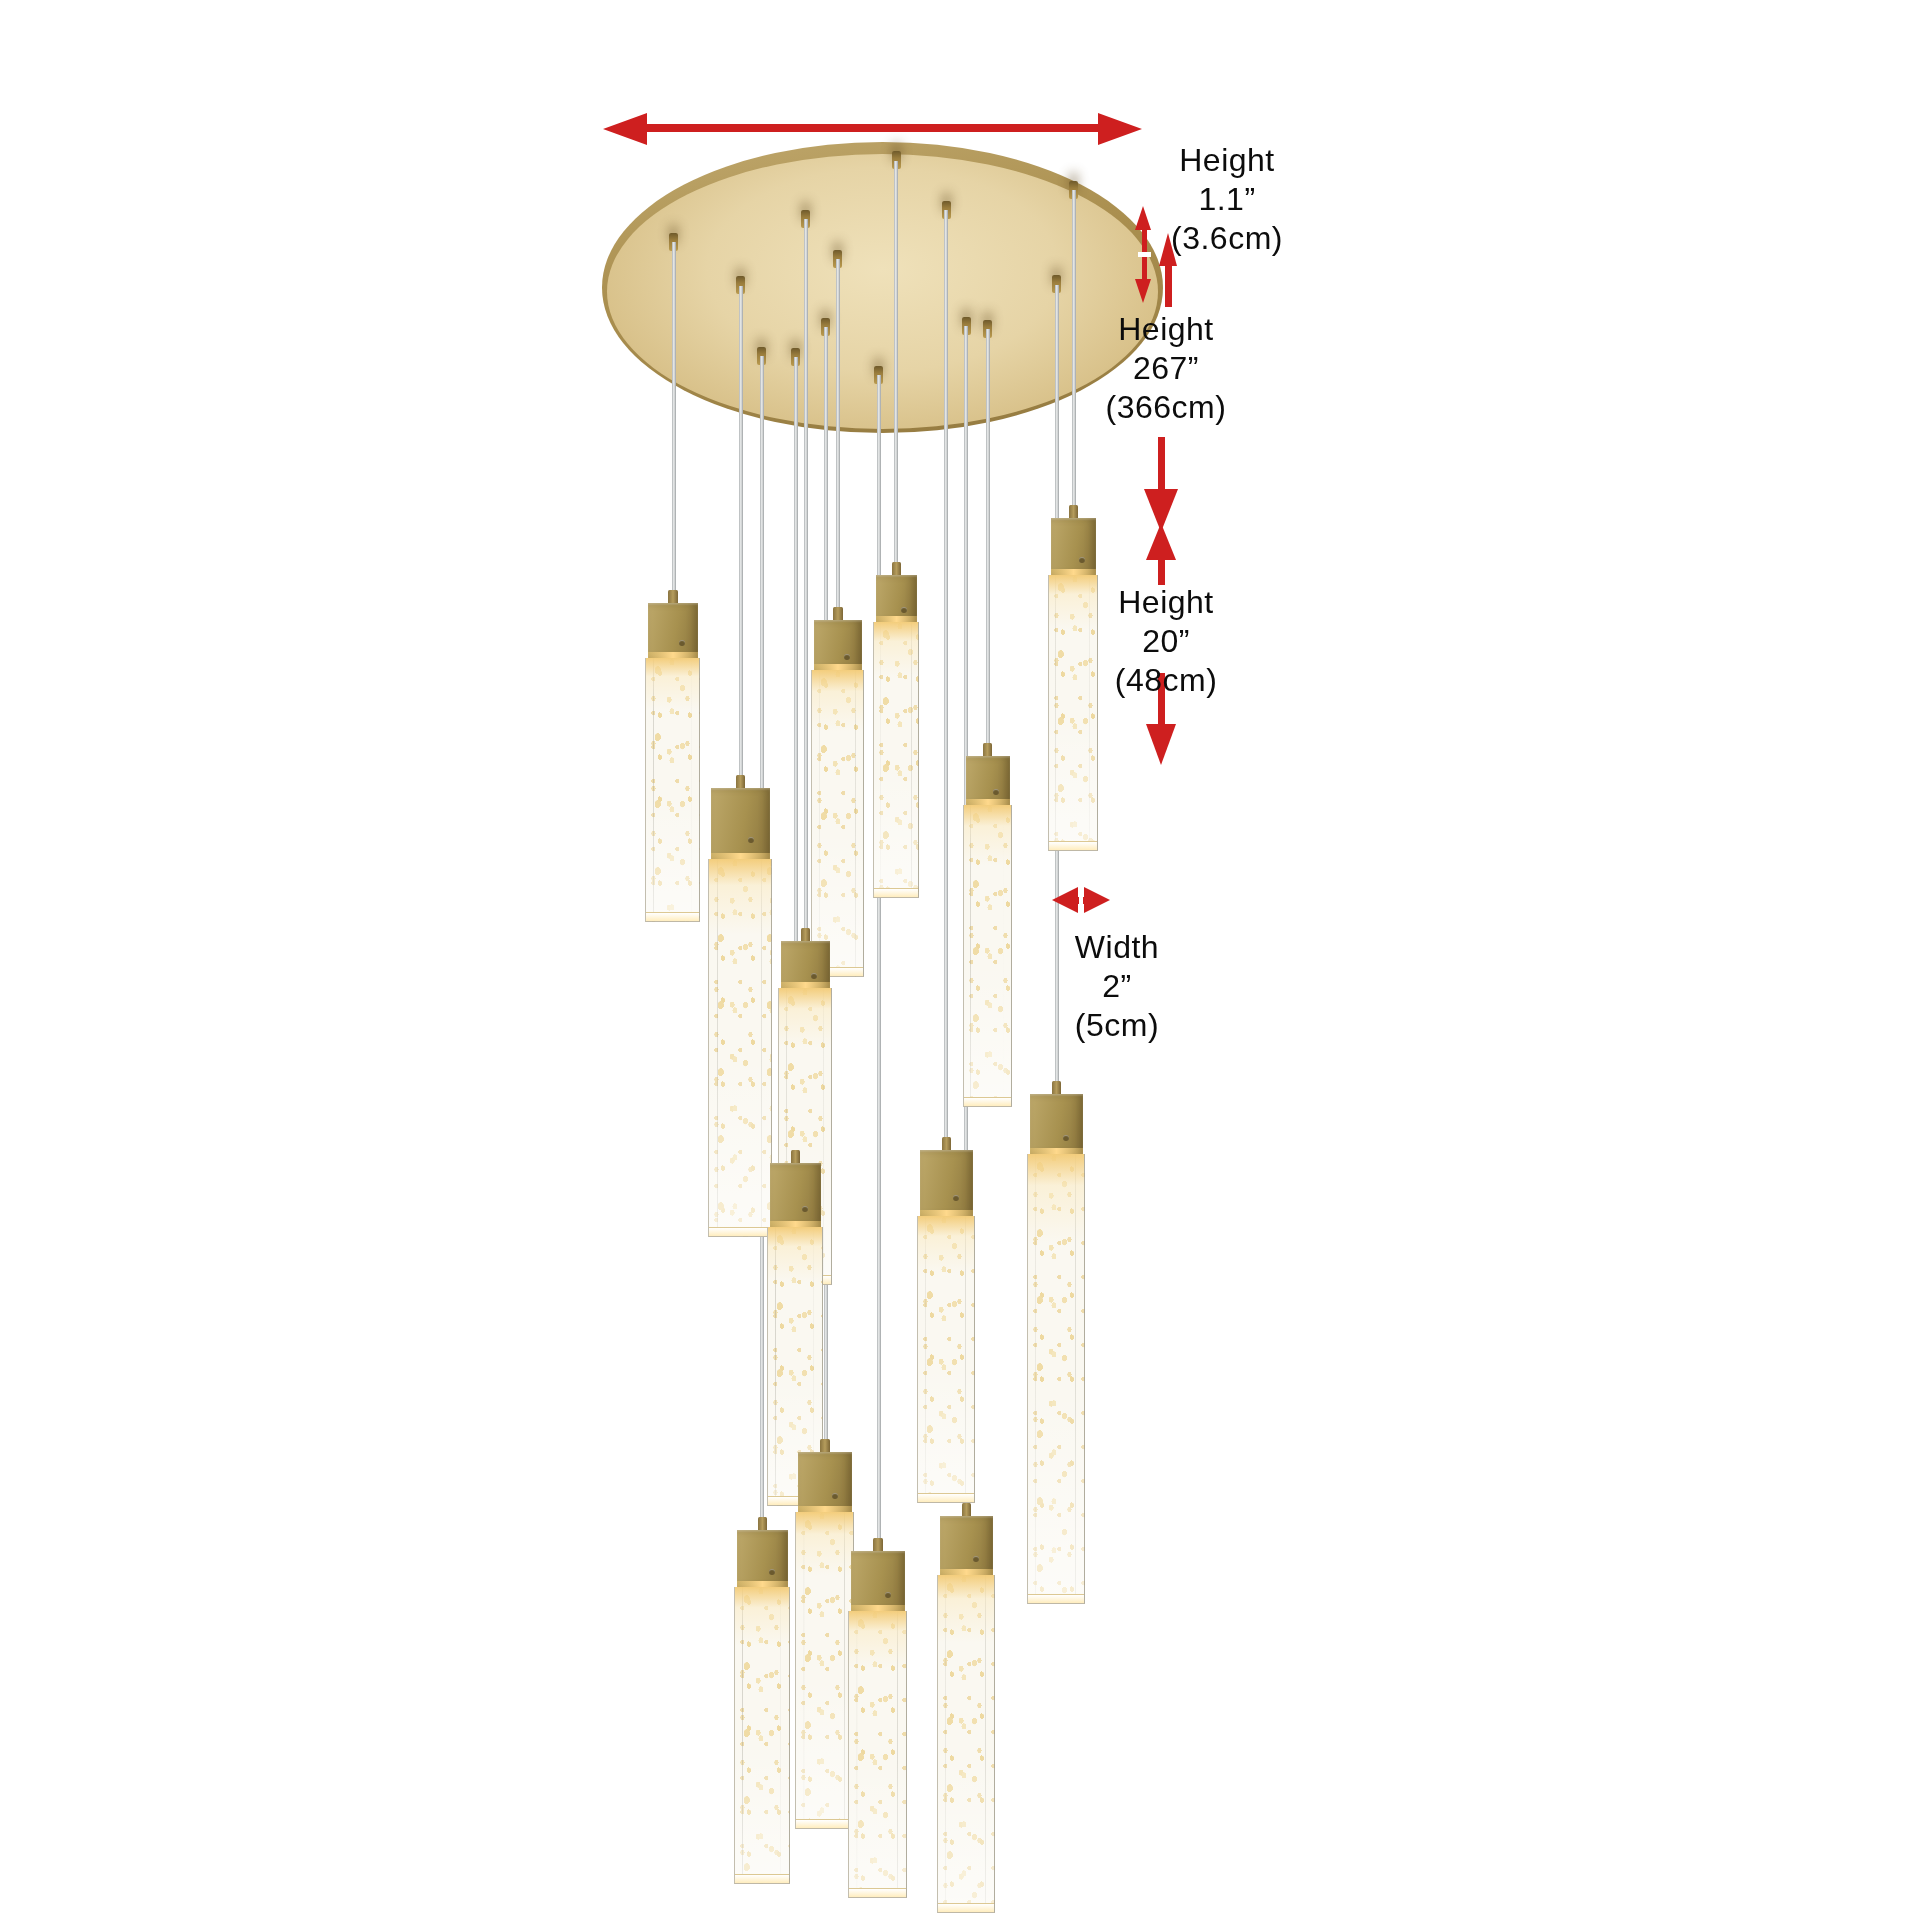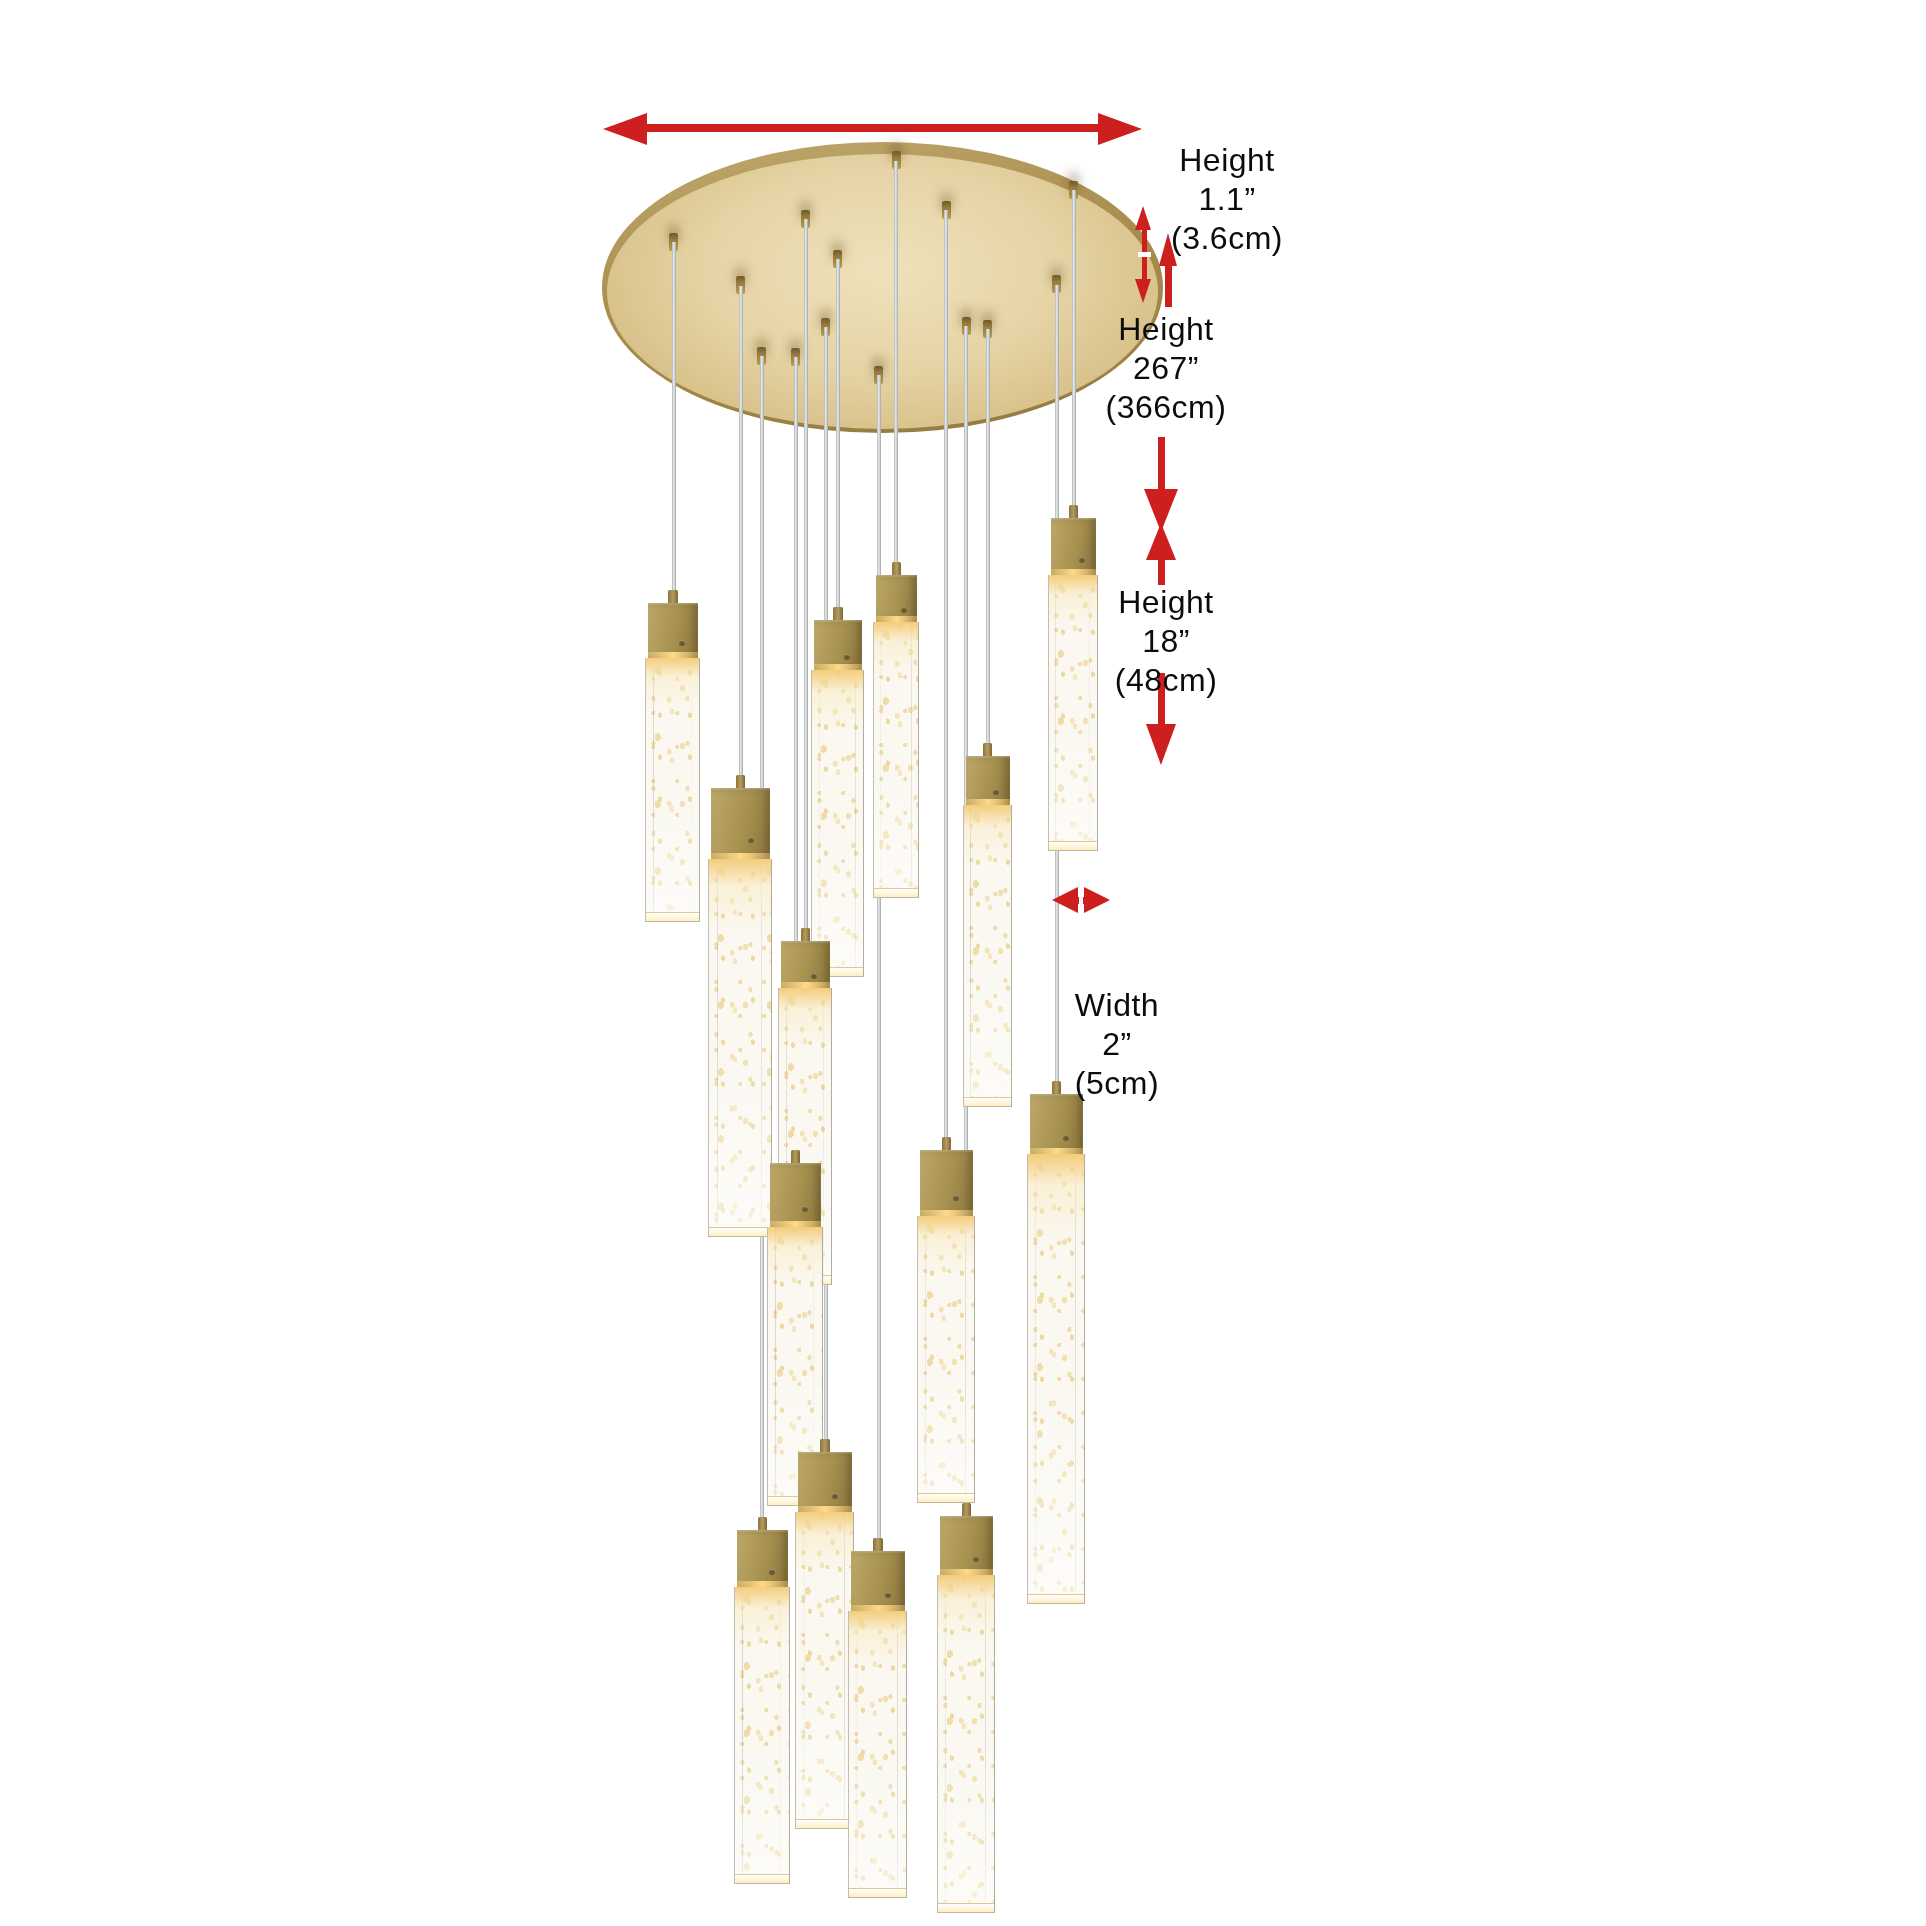--- a/index.html
+++ b/index.html
@@ -19,21 +19,21 @@
     line-height:39px;
     color:#0c0c0c;
     letter-spacing:0.5px;
     z-index:900;
   }
   .dim-text span{display:block;}
   #anno-diameter{left:668px;top:1px;}
   #anno-canopy-height{left:1084px;top:141px;}
   #anno-overall-height{left:1023px;top:310px;}
   #anno-pendant-height{left:1023px;top:583px;}
-  #anno-width{left:974px;top:986px;}
+  #anno-width{left:974px;top:928px;}
 
   
   .red{background:var(--red);}
   .shaft-h{position:absolute;height:7.7px;z-index:890;}
   .shaft-v{position:absolute;width:6.6px;z-index:890;}
   .tri{position:absolute;width:0;height:0;z-index:890;}
   
   #dia-shaft{left:644px;top:124px;width:457px;}
   #dia-head-left{left:603px;top:113px;border-top:16px solid transparent;border-bottom:16px solid transparent;border-right:44px solid var(--red);}
   #dia-head-right{left:1098px;top:113px;border-top:16px solid transparent;border-bottom:16px solid transparent;border-left:44px solid var(--red);}
@@ -148,21 +148,21 @@
     <span>1.1”</span>
     <span>(3.6cm)</span>
   </div>
   <div class="dim-text" id="anno-overall-height">
     <span>Height</span>
     <span>267”</span>
     <span>(366cm)</span>
   </div>
   <div class="dim-text" id="anno-pendant-height">
     <span>Height</span>
-    <span>18”</span>
+    <span>20”</span>
     <span>(48cm)</span>
   </div>
   <div class="dim-text" id="anno-width">
     <span>Width</span>
     <span>2”</span>
     <span>(5cm)</span>
   </div>
 
   <div class="shaft-h red" id="dia-shaft"></div>
   <div class="tri" id="dia-head-left"></div>

